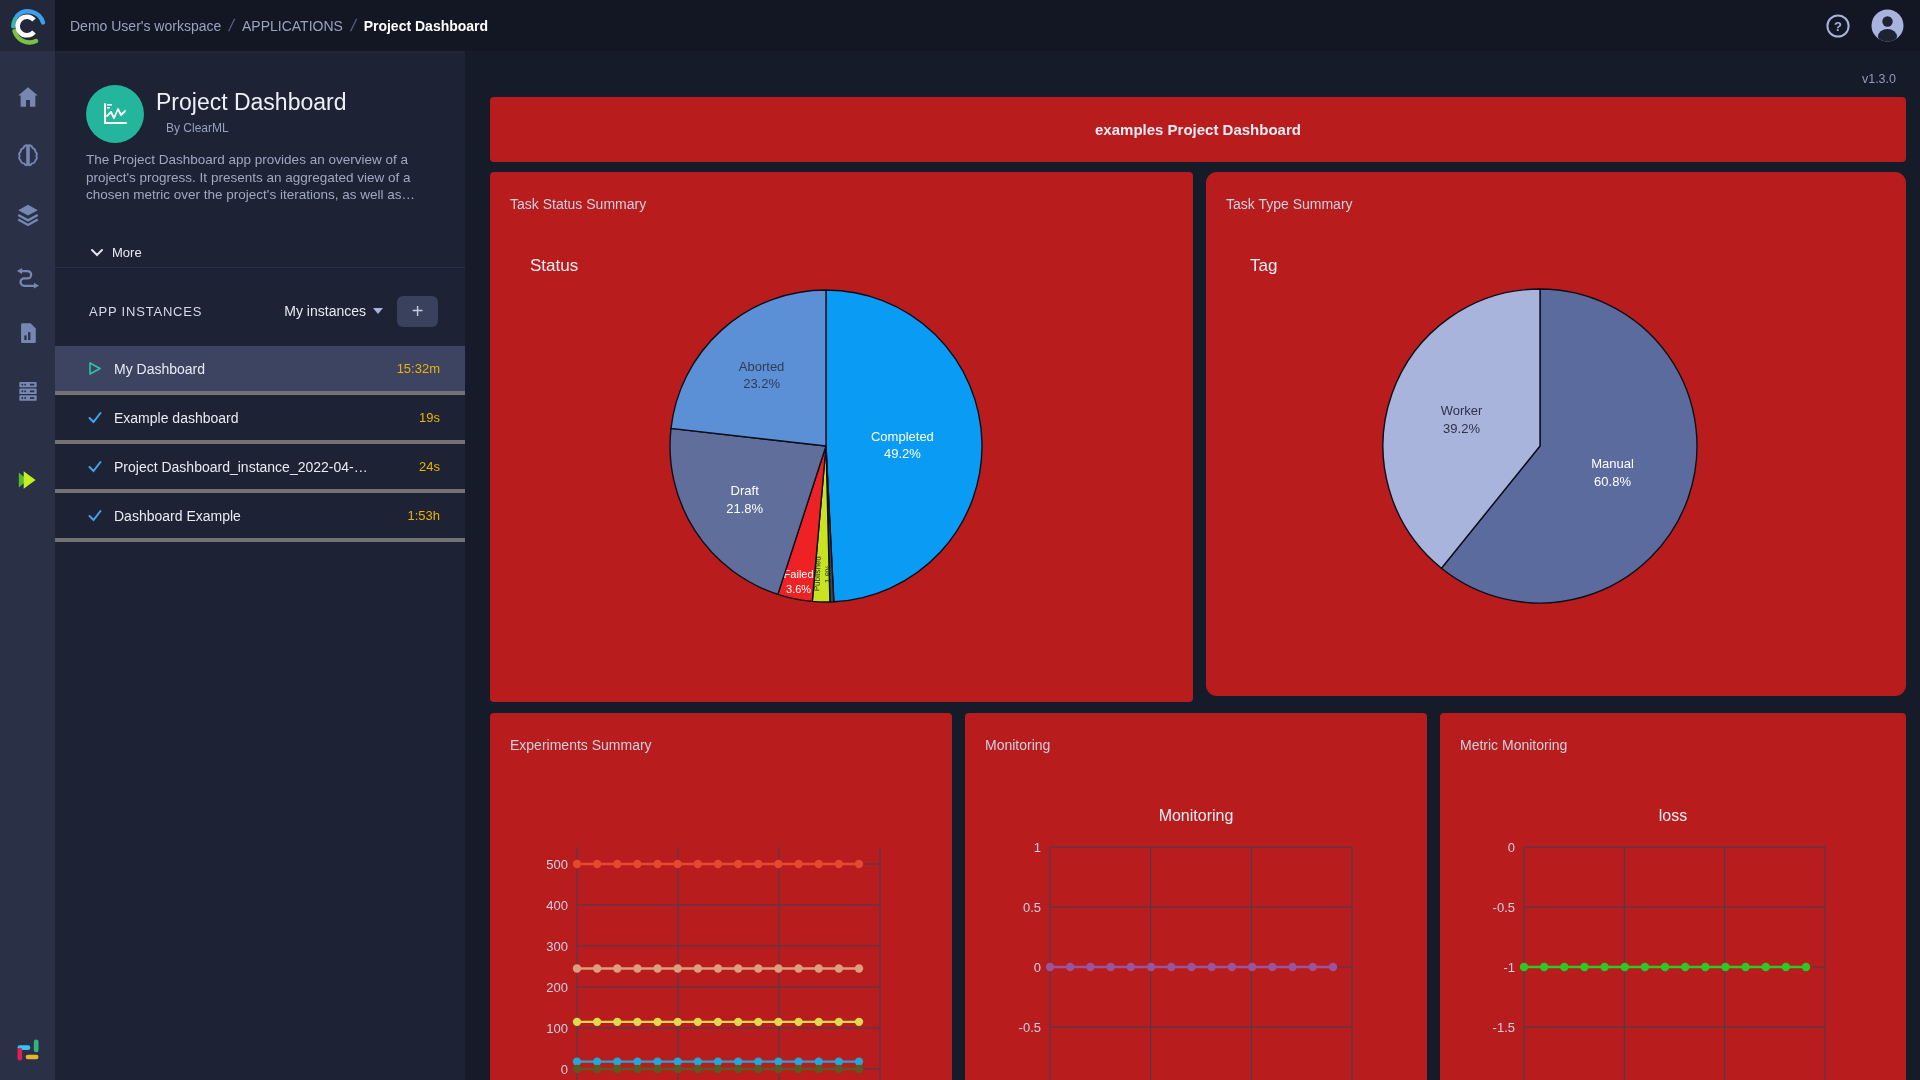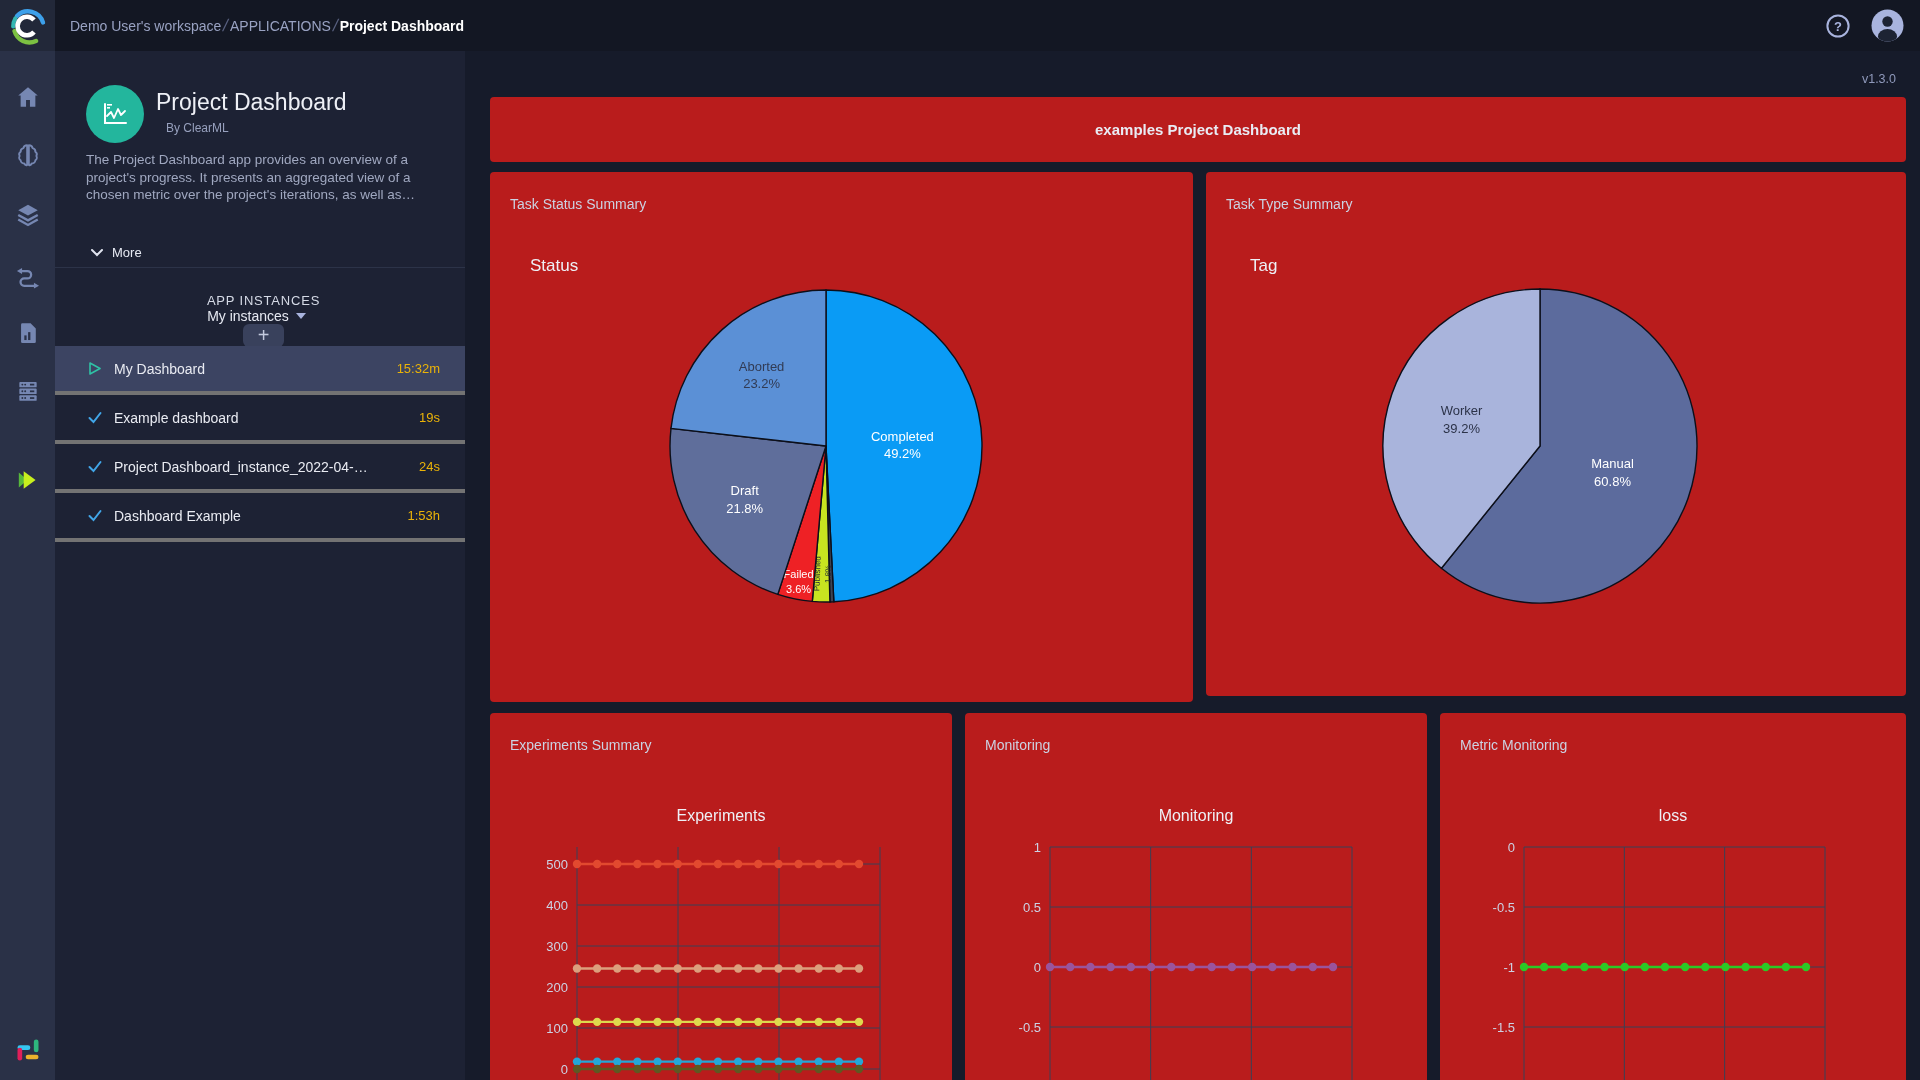--- a/index.html
+++ b/index.html
@@ -4,21 +4,21 @@
 <style>
   * { margin:0; padding:0; box-sizing:border-box; }
   html,body { width:1920px; height:1080px; overflow:hidden; background:#161b2a;
     font-family:"Liberation Sans", sans-serif; }
   body { position:relative; }
 
   
   .topbar { position:absolute; left:0; top:0; width:1920px; height:51px; background:#131723; z-index:5; }
   .logo-tile { position:absolute; left:0; top:0; width:55px; height:51px; background:#222839;
     display:flex; align-items:center; justify-content:center; cursor:pointer; }
-  .breadcrumb { position:absolute; left:70px; top:0; height:51px; display:flex; align-items:center; gap:2px; }
+  .breadcrumb { position:absolute; left:70px; top:0; height:51px; display:flex; align-items:center; gap:8px; }
   .bc-item { color:#99a2c2; font-size:14px; cursor:pointer; }
   .bc-sep { color:#596180; font-size:17px; transform:skewX(-12deg); }
   .bc-current { color:#ffffff; font-size:14px; font-weight:bold; }
   .topbar-right { position:absolute; right:16px; top:0; height:51px; display:flex; align-items:center; gap:20px; }
 
   
   .rail { position:absolute; left:0; top:51px; width:55px; height:1029px; background:#2a3147; z-index:4; }
   .rail-item { position:absolute; left:15px; width:26px; height:26px; cursor:pointer; }
   .rail-slack { position:absolute; left:14px; bottom:16px; width:28px; height:28px; cursor:pointer; }
 
@@ -27,21 +27,21 @@
   .app-icon { position:absolute; left:31px; top:34px; width:58px; height:58px; border-radius:50%;
     background:#23b69d; display:flex; align-items:center; justify-content:center; }
   .app-title { position:absolute; left:101px; top:38px; color:#eef0f6; font-size:23px; font-weight:500; white-space:nowrap; }
   .app-byline { position:absolute; left:111px; top:70px; color:#97a0bd; font-size:12px; }
   .app-desc { position:absolute; left:31px; top:100px; width:352px; color:#a0a8c0; font-size:13.5px; line-height:17.5px; }
   .more-row { position:absolute; left:36px; top:194px; display:flex; align-items:center; gap:9px; cursor:pointer; }
   .more-label { color:#e6e9f2; font-size:13px; font-weight:500; }
   .panel-divider { position:absolute; left:0; top:216px; width:410px; height:1px; background:#2c3348; }
 
   .inst-header { position:absolute; left:0; top:242px; width:410px; height:36px; padding:0 27px 0 34px;
-    display:flex; align-items:center;flex-direction:column; }
+    display:flex; align-items:center; }
   .inst-header-label { color:#d5dae6; font-size:13px; letter-spacing:.8px; flex:1; }
   .inst-filter { display:flex; align-items:center; gap:7px; cursor:pointer; margin-right:14px; }
   .inst-filter-label { color:#e6e9f2; font-size:14px; }
   .add-btn { width:41px; height:31px; border-radius:6px; background:#39415c; color:#c3cade; font-size:20px;
     display:flex; align-items:center; justify-content:center; cursor:pointer; }
 
   .inst-list { position:absolute; left:0; top:295px; width:410px; }
   .inst-row { height:49px; display:flex; align-items:center; padding:0 25px 0 33px;
     border-bottom:4px solid #737373; cursor:pointer; }
   .inst-row.selected { background:#3c4462; }
@@ -49,21 +49,21 @@
   .inst-name { color:#e9ebf2; font-size:14px; flex:1; white-space:nowrap; overflow:hidden; }
   .inst-time { color:#eab308; font-size:13px; margin-left:10px; }
 
   
   .content { position:absolute; left:465px; top:51px; width:1455px; height:1029px; background:#161b2a; overflow:hidden; }
   .version { position:absolute; top:21px; right:24px; color:#8f99bb; font-size:12.5px; }
   .card { position:absolute; background:#b91c1c; border-radius:4px; }
   .banner { left:25px; top:46px; width:1416px; height:65px; display:flex; align-items:center; justify-content:center; }
   .banner-title { color:#e9ecf4; font-size:15px; font-weight:bold; }
   .card-a { left:25px;  top:121px; width:703px; height:530px; }
-  .card-b { left:741px; top:121px; width:700px; height:524px; }
+  .card-b { left:741px; top:121px; width:700px; height:524px;border-radius:11px; }
   .card-c { left:25px;  top:662px; width:462px; height:430px; }
   .card-d { left:500px; top:662px; width:462px; height:430px; }
   .card-e { left:975px; top:662px; width:466px; height:430px; }
   .card-title { position:absolute; left:20px; top:24px; color:#ccd2e2; font-size:14px; }
   .pie-subtitle { position:absolute; left:40px; top:84px; color:#eef0f6; font-size:17px; }
   .pie-svg { position:absolute; left:0; top:0; }
   .line-title { position:absolute; left:0; top:94px; width:100%; text-align:center; color:#eef0f6; font-size:16px; }
   .line-svg { position:absolute; left:0; top:120px; }
   svg text { font-family:"Liberation Sans", sans-serif; }
 </style>
@@ -254,21 +254,20 @@
     <svg class="pie-svg" width="700" height="530">
         <path d="M334 274 L334 117 A157 157 0 1 1 235.45245627736006 396.2185813460227 Z" fill="#5c6b9d" stroke="#0c0f1a" stroke-width="1.4"></path>
         <text transform="translate(406.54426192623805 299.60380756015337) rotate(0)" text-anchor="middle" font-size="13" fill="#ffffff"><tspan x="0" y="-3.25">Manual</tspan><tspan x="0" y="14.3">60.8%</tspan></text>
         <path d="M334 274 L235.45245627736006 396.2185813460227 A157 157 0 0 1 333.99999999999994 117 Z" fill="#a9b4dc" stroke="#0c0f1a" stroke-width="1.4"></path>
         <text transform="translate(255.5337575083547 246.3060857002423) rotate(0)" text-anchor="middle" font-size="13" fill="#2c3349"><tspan x="0" y="-3.25">Worker</tspan><tspan x="0" y="14.3">39.2%</tspan></text>
       </svg>
   </div>
 
   <div class="card card-c">
     <div class="card-title">Experiments Summary</div>
-    <div class="line-title">Experiments</div>
     <svg class="line-svg" width="462" height="310">
         <line x1="87" y1="14" x2="87" y2="310" stroke="#3a4156" stroke-width="1"></line>
         <line x1="188" y1="14" x2="188" y2="310" stroke="#3a4156" stroke-width="1"></line>
         <line x1="289" y1="14" x2="289" y2="310" stroke="#3a4156" stroke-width="1"></line>
         <line x1="390" y1="14" x2="390" y2="310" stroke="#3a4156" stroke-width="1"></line>
         <line x1="87" y1="31" x2="390" y2="31" stroke="#3a4156" stroke-width="1"></line>
         <text x="78" y="35.5" text-anchor="end" font-size="13" fill="#ccd2e4">500</text>
         <line x1="87" y1="72" x2="390" y2="72" stroke="#3a4156" stroke-width="1"></line>
         <text x="78" y="76.5" text-anchor="end" font-size="13" fill="#ccd2e4">400</text>
         <line x1="87" y1="113" x2="390" y2="113" stroke="#3a4156" stroke-width="1"></line>

